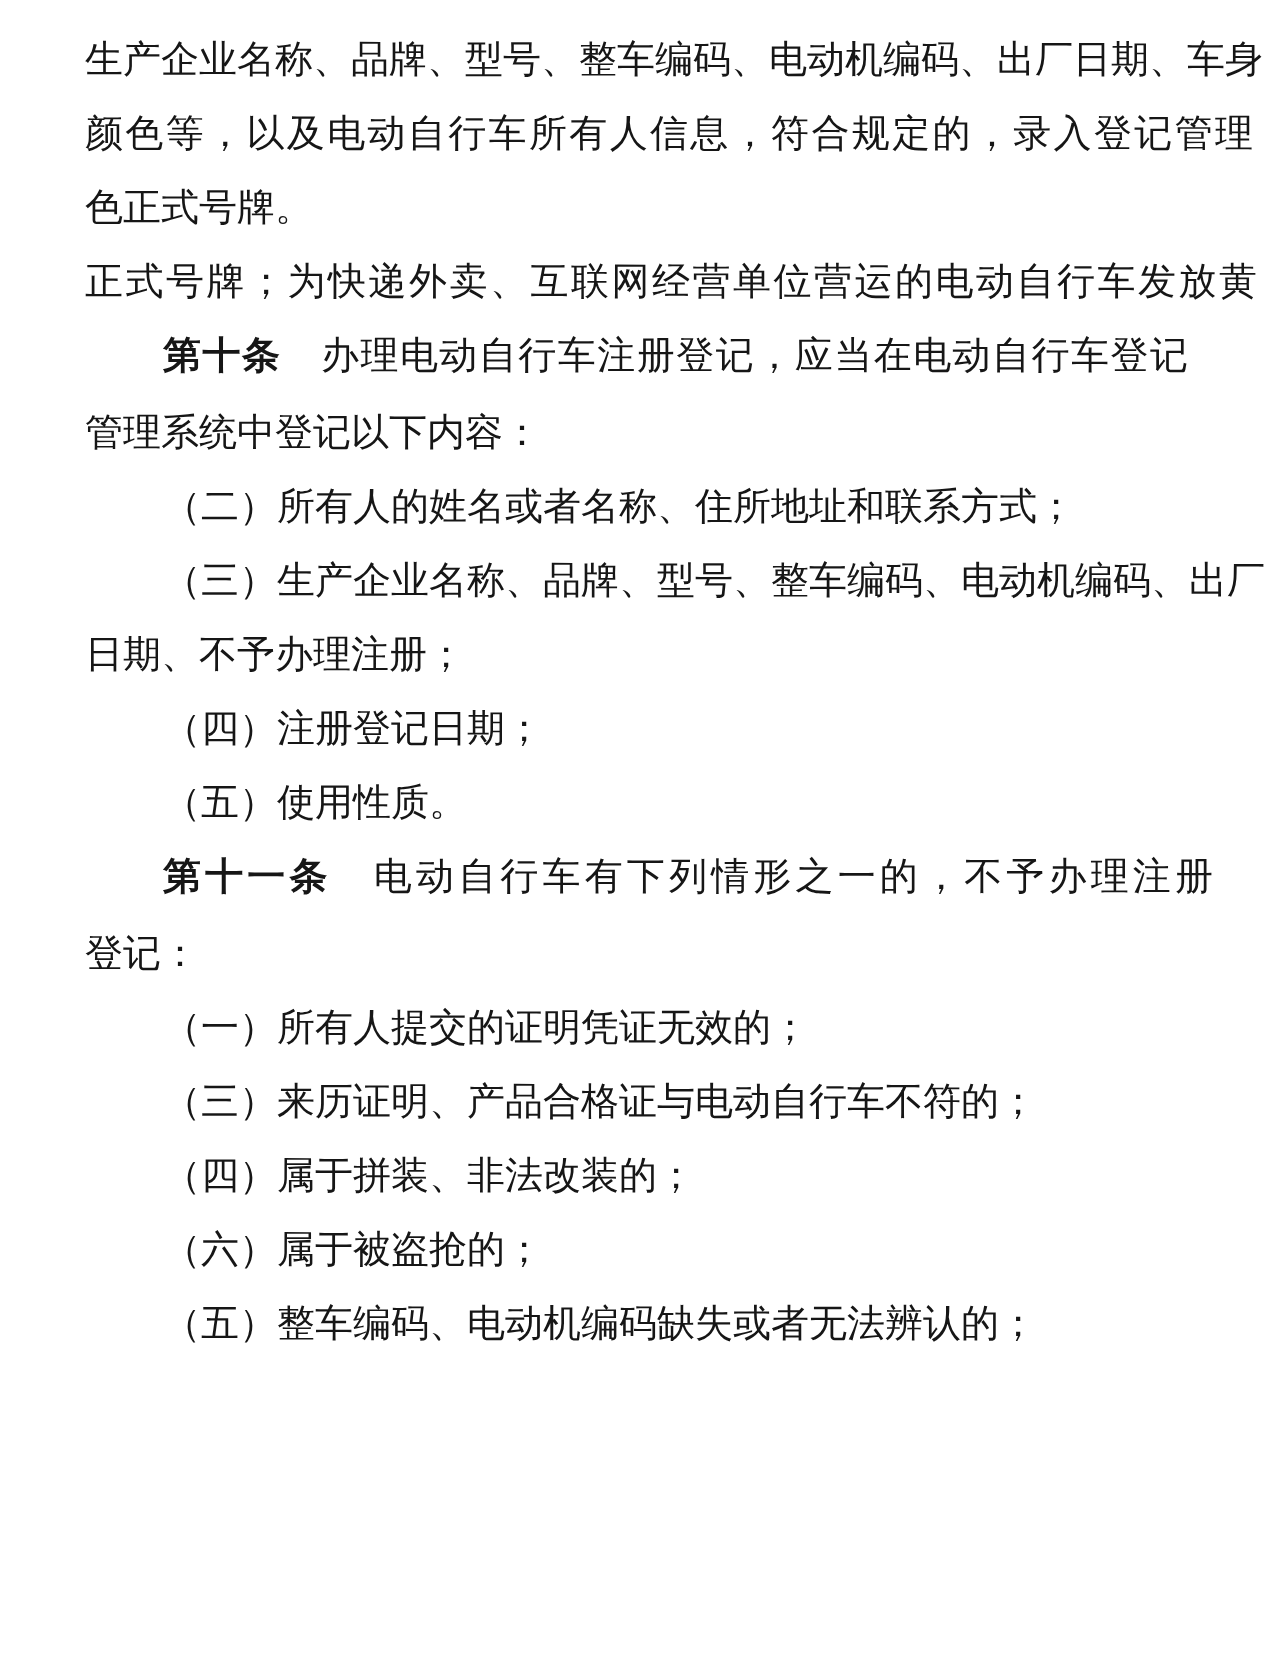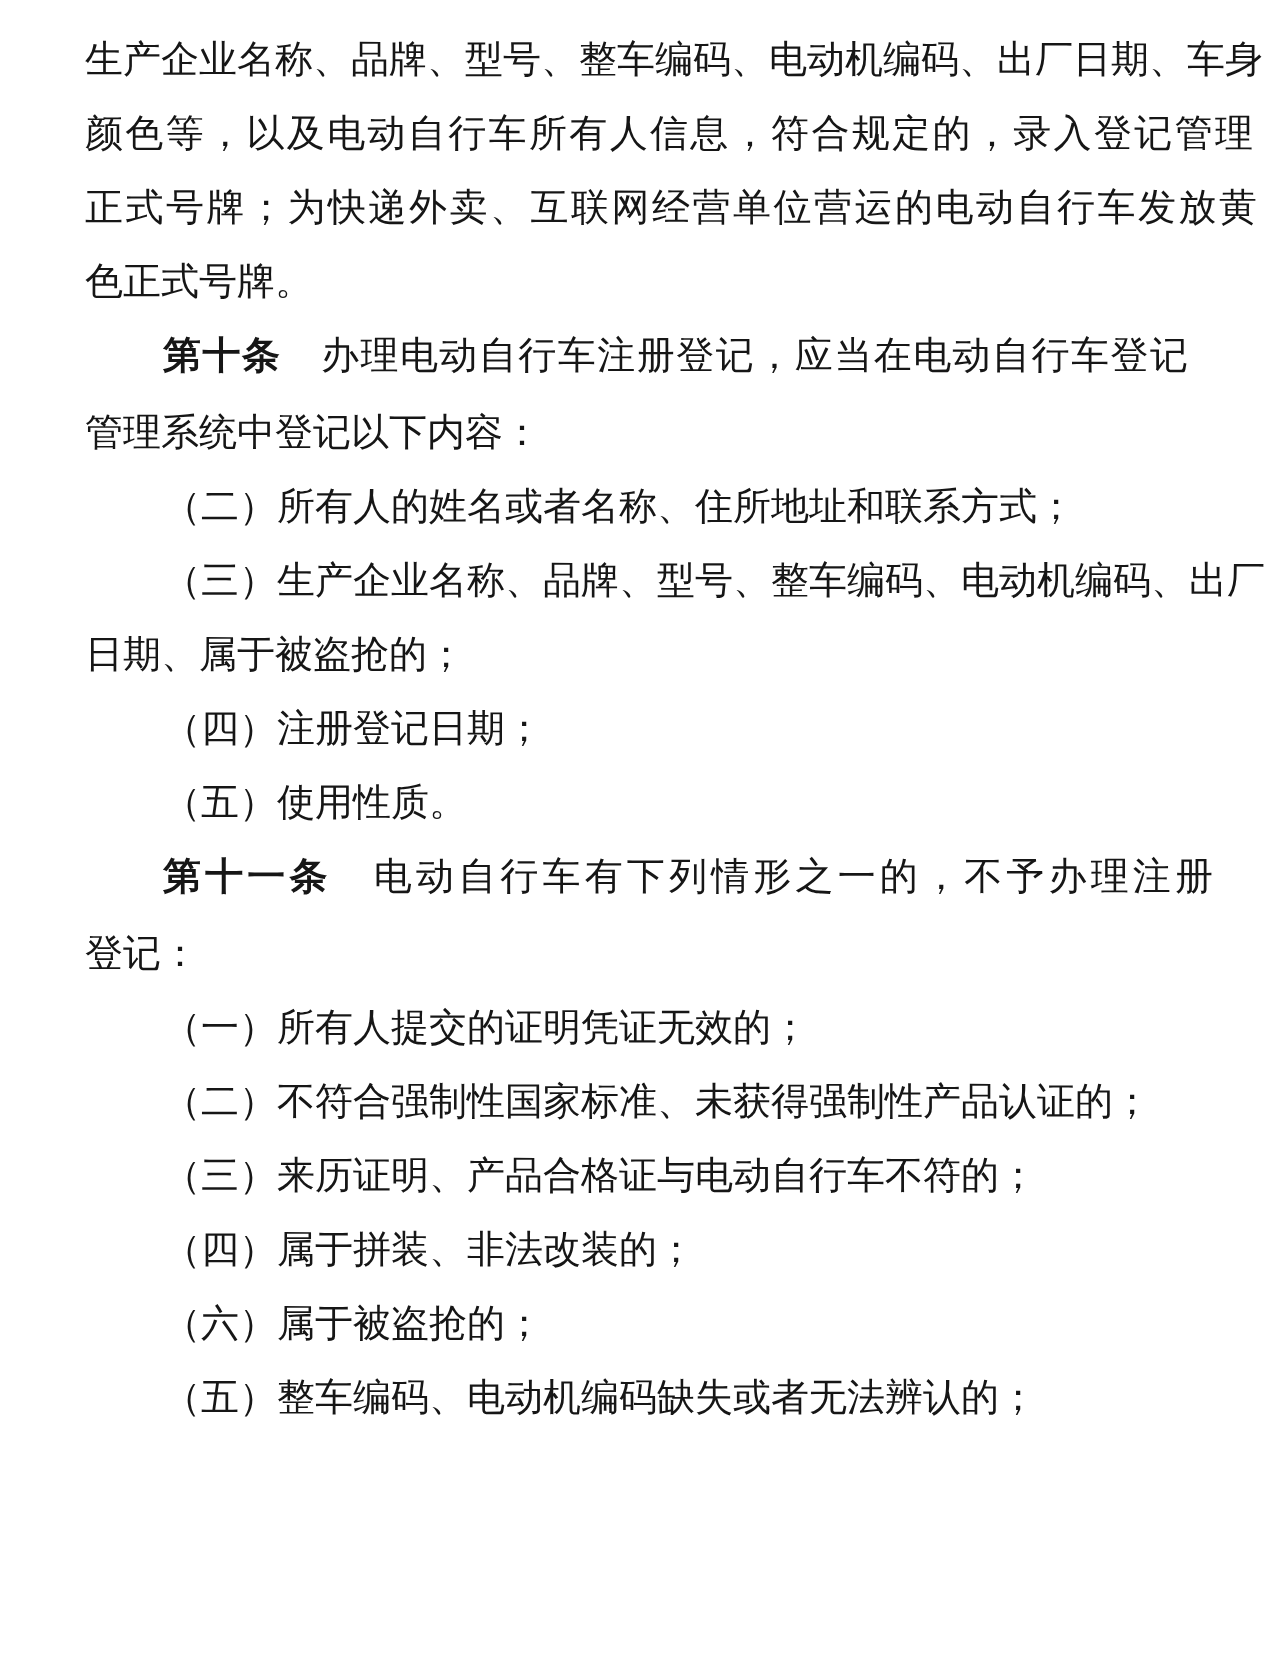--- a/index.html
+++ b/index.html
@@ -48,36 +48,35 @@
   }
 </style>
 </head>
 <body>
 
 <div class="page">
   <div class="textblock">
 
     <div class="line"><span>生产企业名称、品牌、型号、整车编码、电动机编码、出厂日期、车身</span></div>
     <div class="line just" style="width:1168px"><span>颜色等，以及电动自行车所有人信息，符合规定的，录入登记管理</span></div>
+    <div class="line"><span>色正式号牌。</span></div>
     <div class="line just" style="width:1172px"><span>正式号牌；为快递外卖、互联网经营单位营运的电动自行车发放黄</span></div>
-    <div class="line"><span>色正式号牌。</span></div>
 
     <div class="line just indent" style="width:1025px"><span class="art">第十条</span><span class="art-gap"></span><span>办理电动自行车注册登记，应当在电动自行车登记</span></div>
     <div class="line"><span>管理系统中登记以下内容：</span></div>
 
     <div class="line indent"><span>（二）所有人的姓名或者名称、住所地址和联系方式；</span></div>
     <div class="line indent"><span>（三）生产企业名称、品牌、型号、整车编码、电动机编码、出厂</span></div>
-    <div class="line"><span>日期、属于被盗抢的；</span></div>
+    <div class="line"><span>日期、不予办理注册；</span></div>
     <div class="line indent"><span>（四）注册登记日期；</span></div>
     <div class="line indent"><span>（五）使用性质。</span></div>
 
     <div class="line just indent" style="width:1050px"><span class="art">第十一条</span><span class="art-gap"></span><span>电动自行车有下列情形之一的，不予办理注册</span></div>
     <div class="line"><span>登记：</span></div>
 
     <div class="line indent"><span>（一）所有人提交的证明凭证无效的；</span></div>
-    <div class="line indent"><span>（二）不符合强制性国家标准、未获得强制性产品认证的；</span></div>
     <div class="line indent"><span>（三）来历证明、产品合格证与电动自行车不符的；</span></div>
     <div class="line indent"><span>（四）属于拼装、非法改装的；</span></div>
     <div class="line indent"><span>（六）属于被盗抢的；</span></div>
     <div class="line indent"><span>（五）整车编码、电动机编码缺失或者无法辨认的；</span></div>
 
   </div>
 </div>
 
 </body></html>

